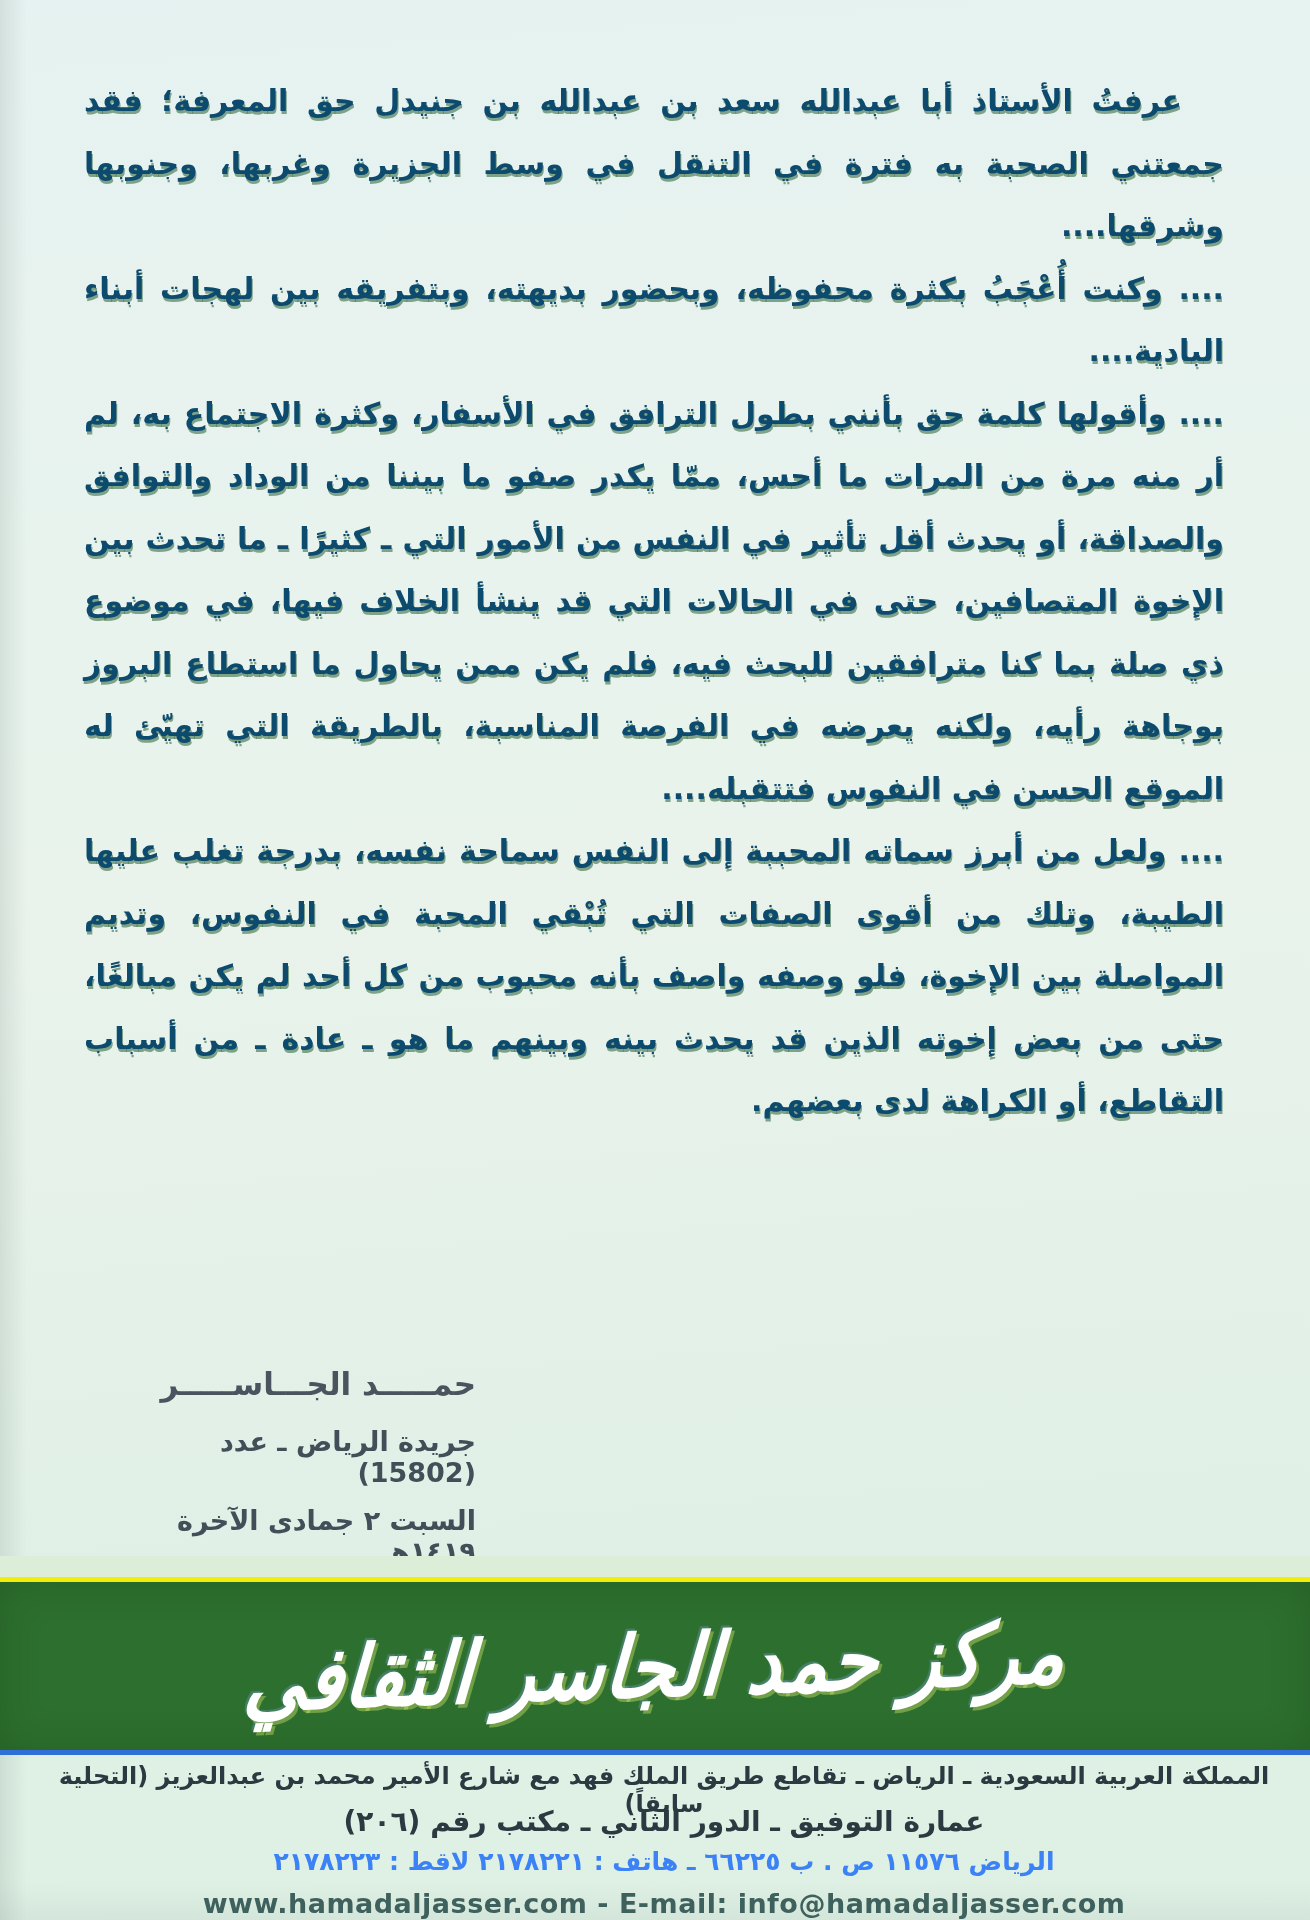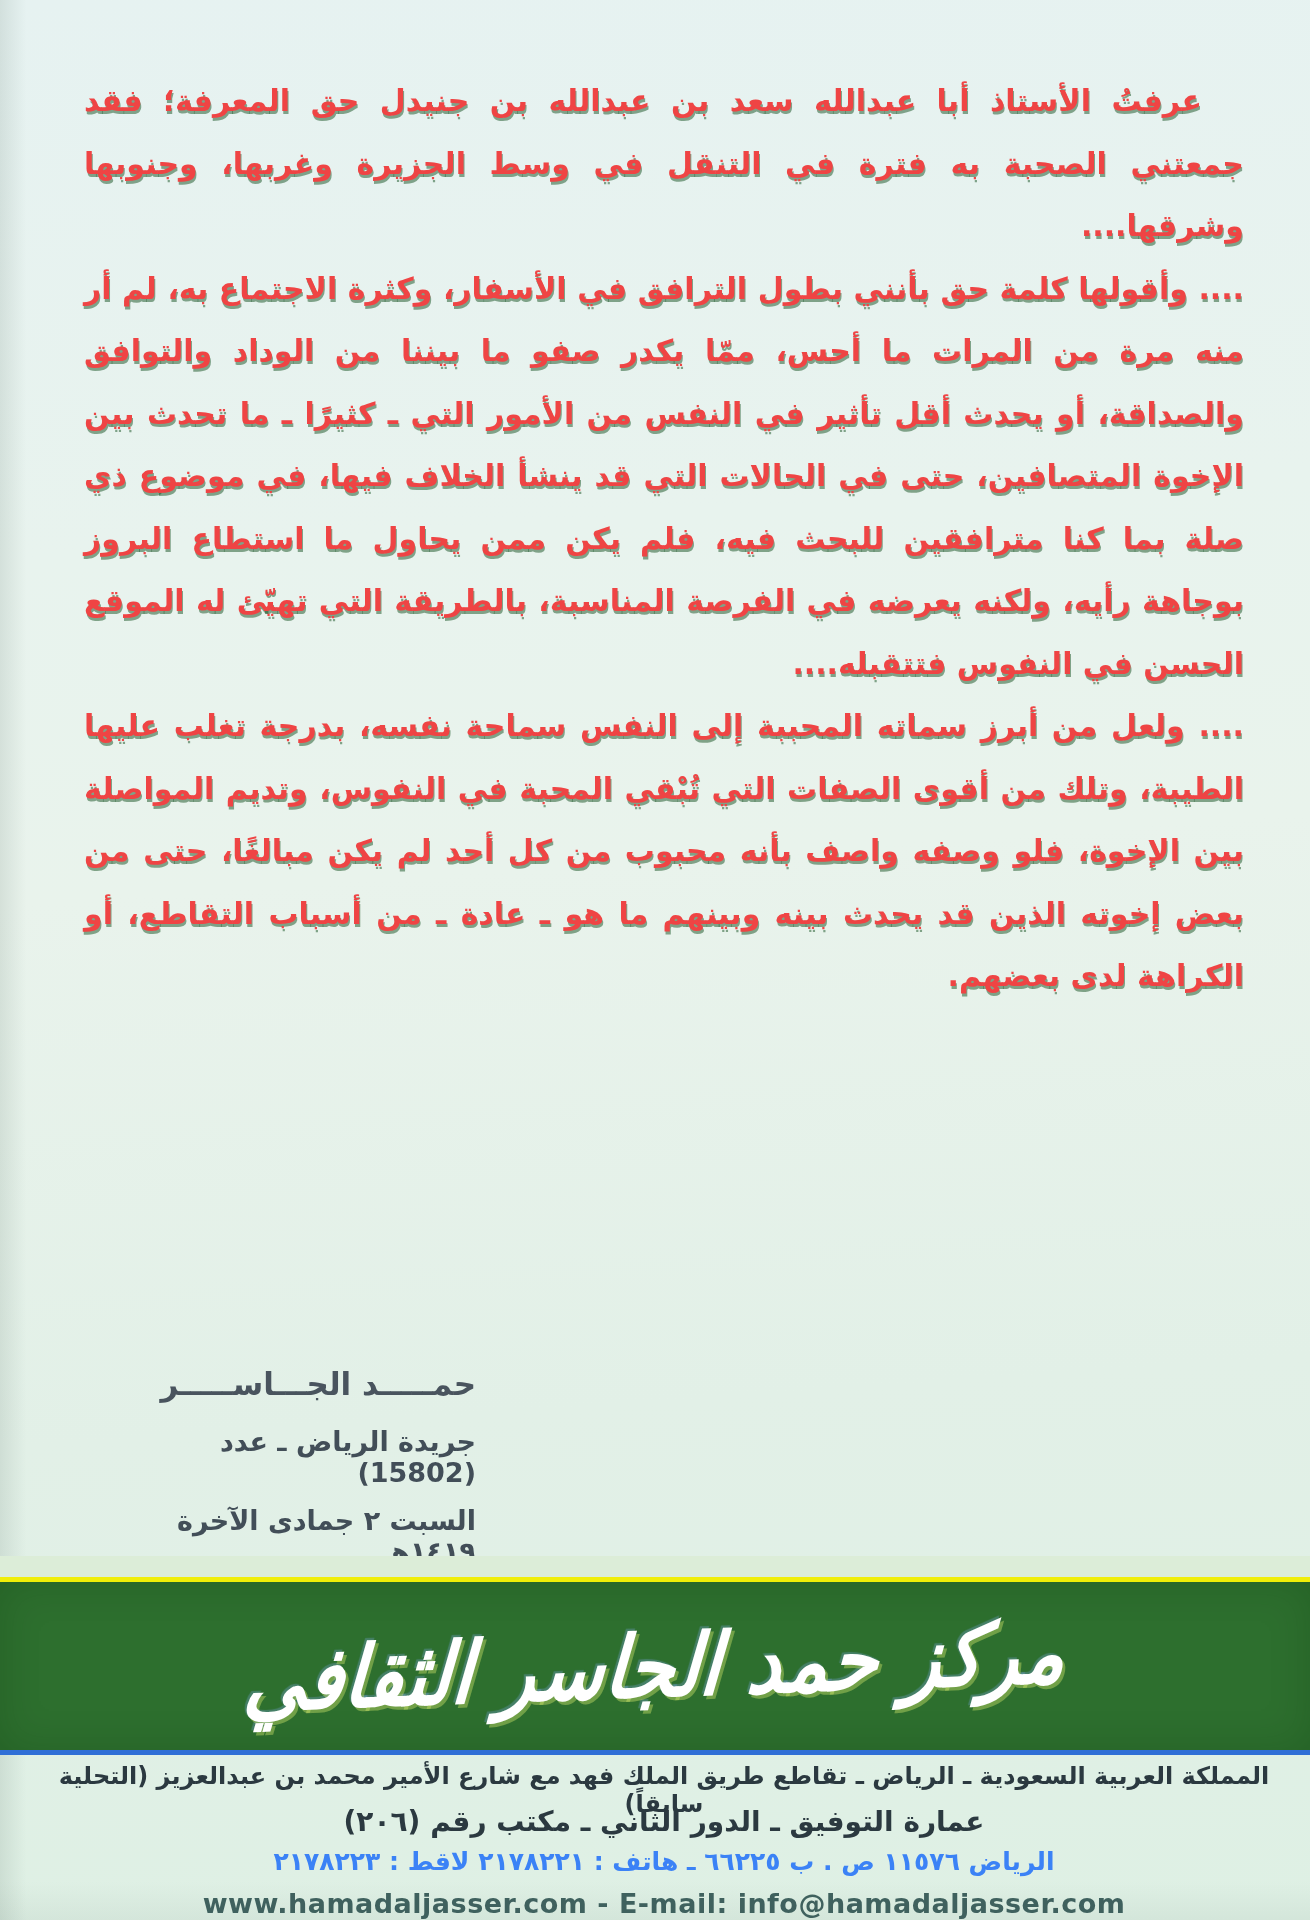--- a/index.html
+++ b/index.html
@@ -17,27 +17,27 @@
     content: "";
     position: absolute; inset: 0;
     background:
       linear-gradient(90deg, rgba(120,140,130,0.18) 0%, rgba(120,140,130,0) 2%),
       linear-gradient(0deg, rgba(120,140,130,0.10) 0%, rgba(120,140,130,0) 2%);
     pointer-events: none;
   }
 
   .main-text {
     position: absolute;
-    top: 70px; right: 66px; left: 84px;
+    top: 70px; right: 86px; left: 84px;
     direction: rtl;
     text-align: justify;
     font-weight: bold;
     font-size: 30px;
     line-height: 62.5px;
-    color: #ef4444;
+    color: #0c4a6e;
     text-shadow: 1px 2.5px 0 rgba(22, 82, 34, 0.5);
   }
   .main-text p { margin: 0; padding: 0; }
   .main-text p.first { text-indent: 42px; }
 
   .signature {
     position: absolute;
     left: 136px; top: 1366px; width: 340px;
     direction: rtl;
     text-align: right;
@@ -81,20 +81,21 @@
   .addr3 { top: 1847px; font-size: 25px; letter-spacing: 1px; color: #3b82f6; }
   .web   { top: 1888px; font-size: 27px; direction: ltr; color: #3f615e; letter-spacing: 0.5px; text-align: center; }
 </style>
 </head>
 <body>
 
 <div class="page">
 
   <div class="main-text">
     <p class="first">عرفتُ الأستاذ أبا عبدالله سعد بن عبدالله بن جنيدل حق المعرفة؛ فقد جمعتني الصحبة به فترة في التنقل في وسط الجزيرة وغربها، وجنوبها وشرقها....</p>
+    <p>.... وكنت أُعْجَبُ بكثرة محفوظه، وبحضور بديهته، وبتفريقه بين لهجات أبناء البادية....</p>
     <p>.... وأقولها كلمة حق بأنني بطول الترافق في الأسفار، وكثرة الاجتماع به، لم أر منه مرة من المرات ما أحس، ممّا يكدر صفو ما بيننا من الوداد والتوافق والصداقة، أو يحدث أقل تأثير في النفس من الأمور التي ـ كثيرًا ـ ما تحدث بين الإخوة المتصافين، حتى في الحالات التي قد ينشأ الخلاف فيها، في موضوع ذي صلة بما كنا مترافقين للبحث فيه، فلم يكن ممن يحاول ما استطاع البروز بوجاهة رأيه، ولكنه يعرضه في الفرصة المناسبة، بالطريقة التي تهيّئ له الموقع الحسن في النفوس فتتقبله....</p>
     <p>.... ولعل من أبرز سماته المحببة إلى النفس سماحة نفسه، بدرجة تغلب عليها الطيبة، وتلك من أقوى الصفات التي تُبْقي المحبة في النفوس، وتديم المواصلة بين الإخوة، فلو وصفه واصف بأنه محبوب من كل أحد لم يكن مبالغًا، حتى من بعض إخوته الذين قد يحدث بينه وبينهم ما هو ـ عادة ـ من أسباب التقاطع، أو الكراهة لدى بعضهم.</p>
   </div>
 
   <div class="signature">
     <div class="sig-name">حمـــــد الجـــاســـــر</div>
     <div class="sig-source">جريدة الرياض ـ عدد (15802)</div>
     <div class="sig-date">السبت ٢ جمادى الآخرة ١٤١٩هـ</div>
   </div>
 

